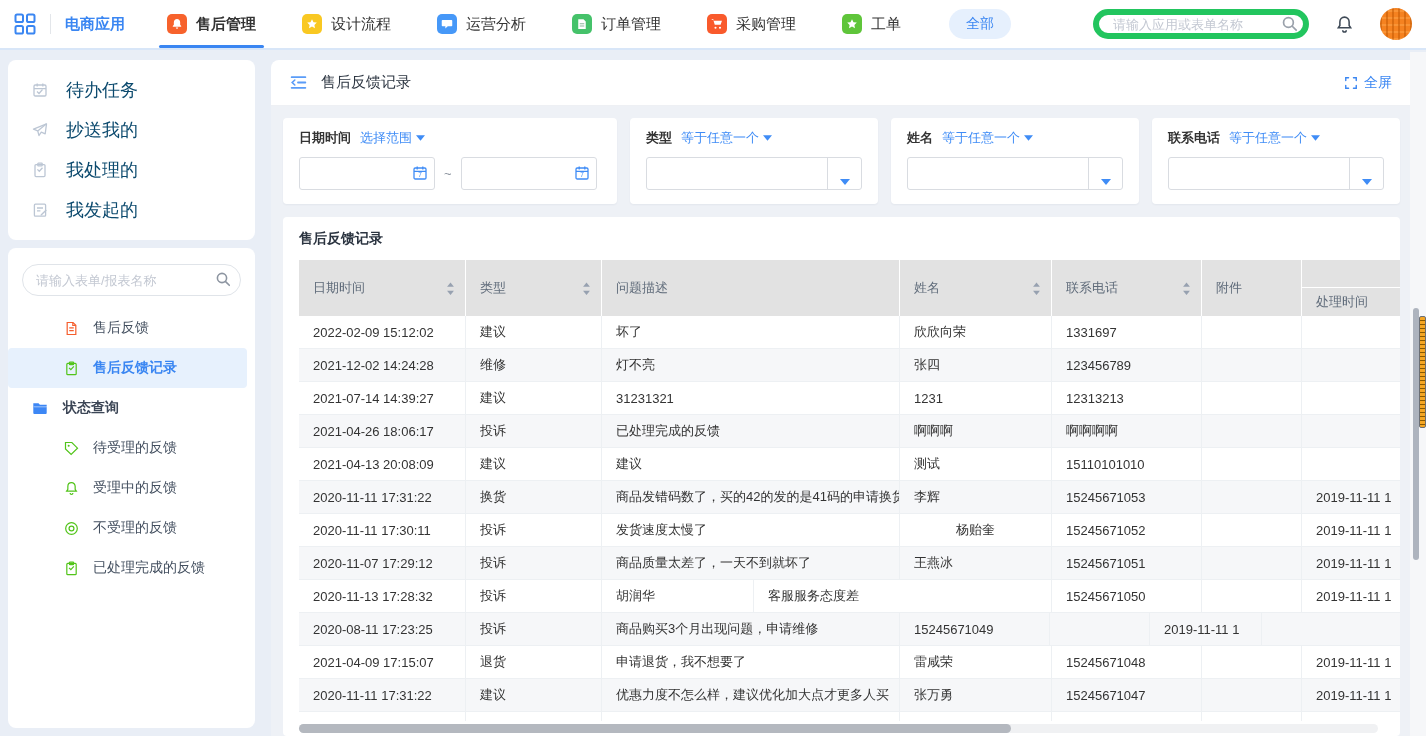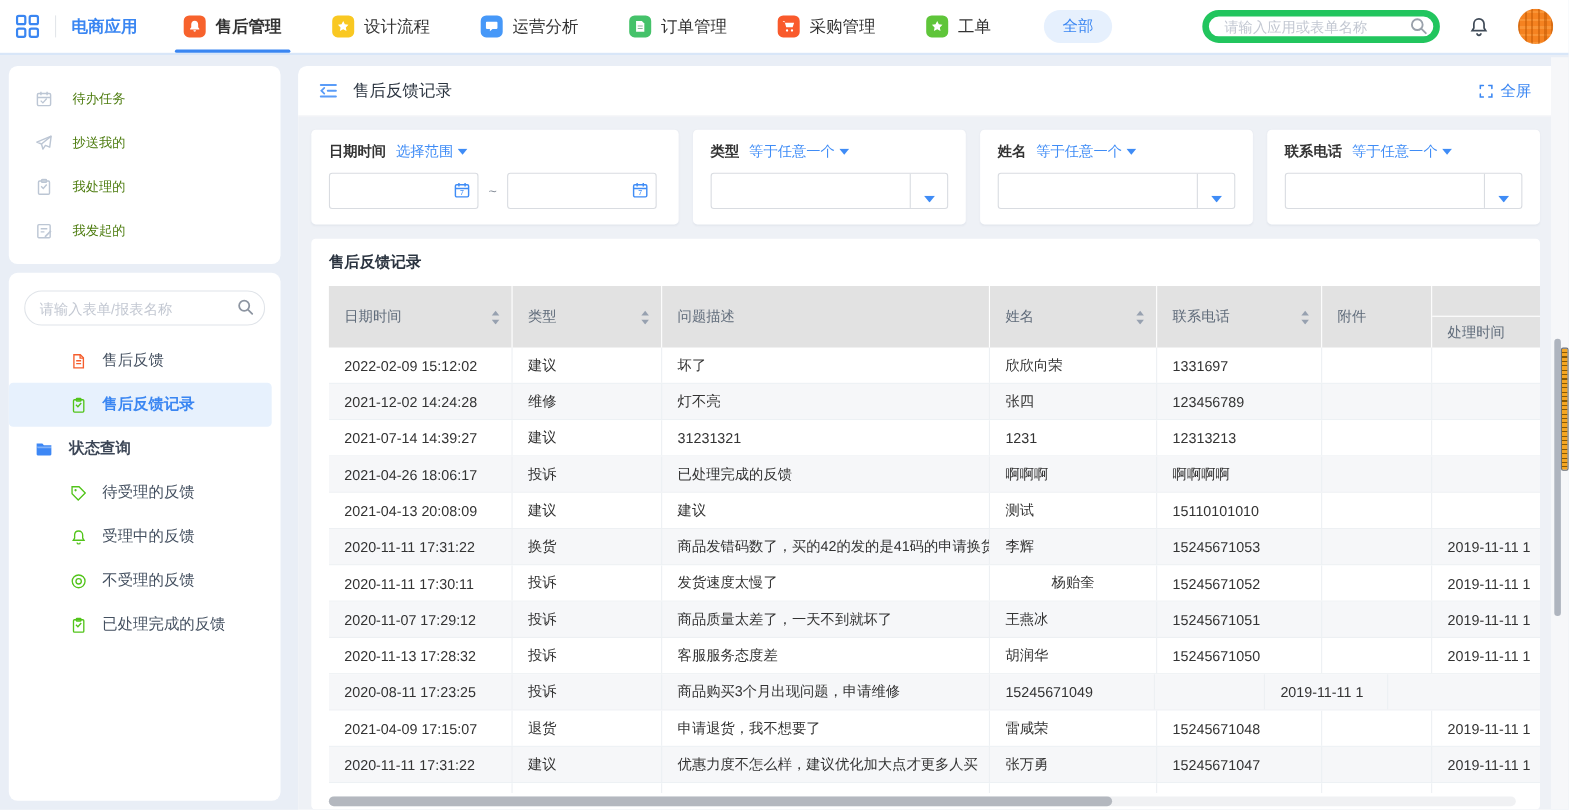--- a/index.html
+++ b/index.html
@@ -35,21 +35,21 @@
     background-image:repeating-linear-gradient(90deg,rgba(190,85,0,.5) 0 2px,transparent 2px 6px),
                      repeating-linear-gradient(0deg,rgba(255,170,80,.45) 0 2px,transparent 2px 7px);}
 
   
   .sidebar{position:absolute;left:0;top:52px;width:263px;bottom:0;padding:8px;display:flex;
     flex-direction:column;gap:8px;}
   .side-card{background:#fff;border-radius:8px;padding:10px 0;}
   .side-card.grow{flex:1;overflow:hidden;}
   .quick-item{height:40px;display:flex;align-items:center;padding-left:24px;gap:18px;cursor:pointer;}
   .quick-item .q-ic{width:16px;height:16px;color:#bcc6d4;}
-  .quick-item .q-label{font-size:12px;color:#4d7c0f;}
+  .quick-item .q-label{font-size:18px;color:#0c4a6e;}
   .side-search{position:relative;margin:6px 14px 12px 14px;height:32px;}
   .side-search input{width:100%;height:100%;border:1px solid #e0e4e9;border-radius:16px;
     padding:0 32px 0 13px;font-size:13px;color:#333;outline:none;font-family:inherit;}
   .side-search input::placeholder{color:#c3c8d2;}
   .side-search .s-ic{position:absolute;right:10px;top:7px;width:16px;height:16px;color:#8d95a1;}
   .tree-folder{height:40px;display:flex;align-items:center;padding-left:24px;gap:15px;cursor:pointer;}
   .tree-folder .f-ic{width:16px;height:16px;color:#3d87f5;}
   .tree-folder .f-label{font-size:14px;color:#3c4656;}
   .tree-leaf{height:40px;display:flex;align-items:center;padding-left:56px;gap:14px;cursor:pointer;
     margin-right:8px;border-radius:4px;}
@@ -648,25 +648,25 @@
                 <span>2019-11-11 1</span>
               </div>
             </div>
             <div class="tr">
               <div class="td" style="flex: 0 0 167px;">
                 <span>2020-11-13 17:28:32</span>
               </div>
               <div class="td" style="flex: 0 0 136px;">
                 <span>投诉</span>
               </div>
+              <div class="td" style="flex: 0 0 152px;">
+                <span>胡润华</span>
+              </div>
               <div class="td" style="flex: 0 0 298px;">
                 <span>客服服务态度差</span>
-              </div>
-              <div class="td" style="flex: 0 0 152px;">
-                <span>胡润华</span>
               </div>
               <div class="td" style="flex: 0 0 150px;">
                 <span>15245671050</span>
               </div>
               <div class="td" style="flex: 0 0 100px;">
                 <span></span>
               </div>
               <div class="td" style="flex: 0 0 112px;">
                 <span>2019-11-11 1</span>
               </div>

